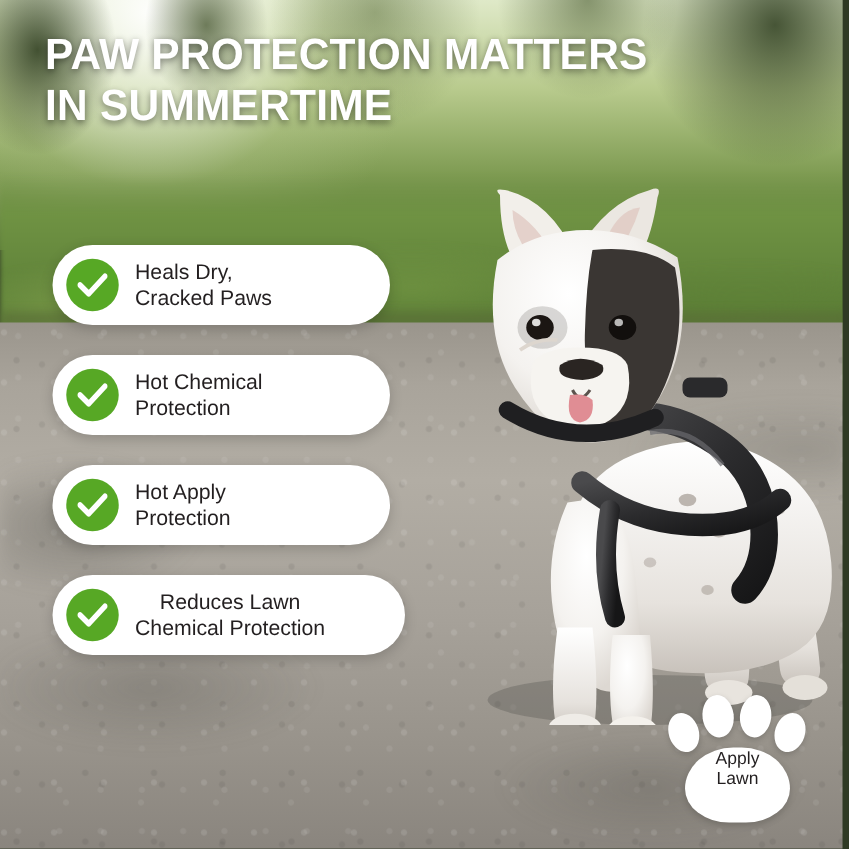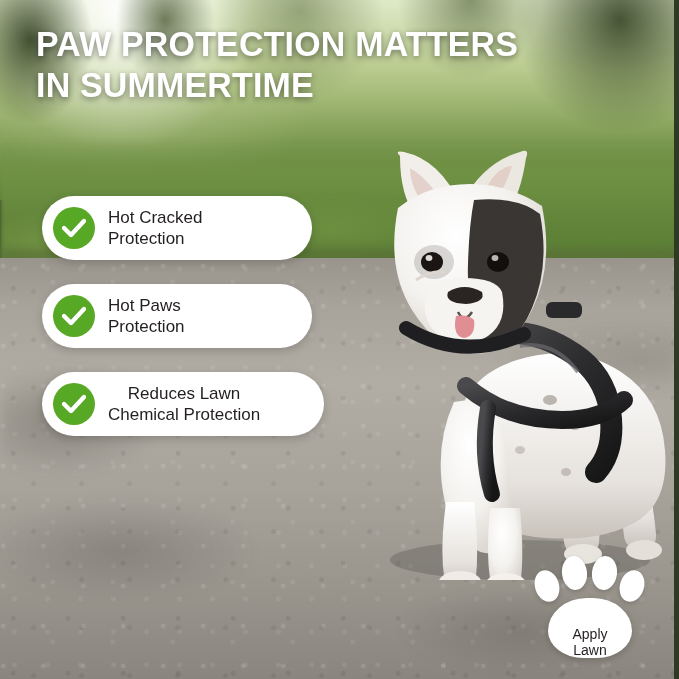--- a/index.html
+++ b/index.html
@@ -144,21 +144,21 @@
   .paw{position:absolute;left:530px;top:548px;width:120px;height:110px;}
   .toe{position:absolute;background:#ffffff;border-radius:50%;box-shadow:0 2px 5px rgba(0,0,0,.18);}
   .toe1{left:5px;  top:22px; width:24px;height:32px;transform:rotate(-18deg);}
   .toe2{left:32px; top:8px;  width:25px;height:34px;transform:rotate(-7deg);}
   .toe3{left:62px; top:8px;  width:25px;height:34px;transform:rotate(7deg);}
   .toe4{left:90px; top:22px; width:24px;height:32px;transform:rotate(18deg);}
   .pad{
     position:absolute;left:18px;top:50px;width:84px;height:60px;
     background:#ffffff;border-radius:46% 46% 42% 42%/55% 55% 45% 45%;
     box-shadow:0 2px 6px rgba(0,0,0,.18);
-    display:flex;align-items:center;justify-content:flex-end;
+    display:flex;align-items:center;justify-content:flex-start;
     flex-direction:column;
   }
   .pad span{
     display:block;color:#231f20;font-size:14px;line-height:1.15;text-align:center;
   }
 </style>
 </head>
 <body>
 
 <div id="stage">
@@ -263,41 +263,52 @@
     </svg>
   </div>
 
   <div class="headline">
     <div>PAW PROTECTION MATTERS</div>
     <div>IN SUMMERTIME</div>
   </div>
 
   <div class="pills">
 
-
     <div class="pill">
       <span class="check">
         <svg width="24" height="20" viewBox="0 0 24 20">
             <path d="M2 10 L9 17 L22 3" stroke="#ffffff" stroke-width="4.4" fill="none" stroke-linecap="round" stroke-linejoin="round"></path>
           </svg>
       </span>
       <span class="pill-text">
-        <span>Hot Cracked</span><br>
-        <span>Protection</span>
+        <span>Heals Dry,</span><br>
+        <span>Cracked Paws</span>
       </span>
     </div>
 
     <div class="pill">
       <span class="check">
         <svg width="24" height="20" viewBox="0 0 24 20">
             <path d="M2 10 L9 17 L22 3" stroke="#ffffff" stroke-width="4.4" fill="none" stroke-linecap="round" stroke-linejoin="round"></path>
           </svg>
       </span>
       <span class="pill-text">
-        <span>Hot Paws</span><br>
+        <span>Hot Chemical</span><br>
+        <span>Protection</span>
+      </span>
+    </div>
+
+    <div class="pill">
+      <span class="check">
+        <svg width="24" height="20" viewBox="0 0 24 20">
+            <path d="M2 10 L9 17 L22 3" stroke="#ffffff" stroke-width="4.4" fill="none" stroke-linecap="round" stroke-linejoin="round"></path>
+          </svg>
+      </span>
+      <span class="pill-text">
+        <span>Hot Apply</span><br>
         <span>Protection</span>
       </span>
     </div>
 
     <div class="pill wide">
       <span class="check">
         <svg width="24" height="20" viewBox="0 0 24 20">
             <path d="M2 10 L9 17 L22 3" stroke="#ffffff" stroke-width="4.4" fill="none" stroke-linecap="round" stroke-linejoin="round"></path>
           </svg>
       </span>

